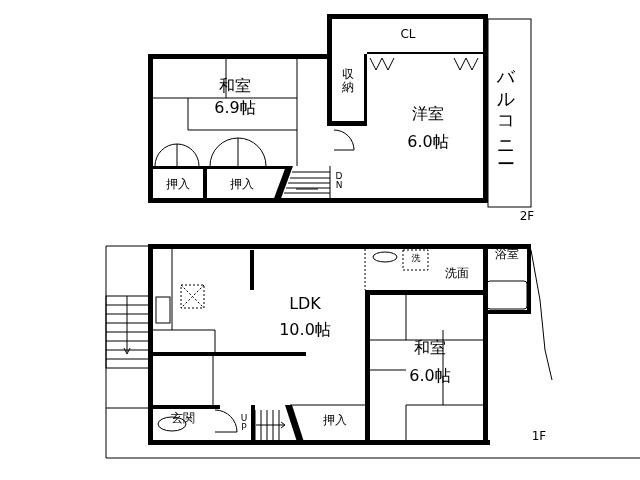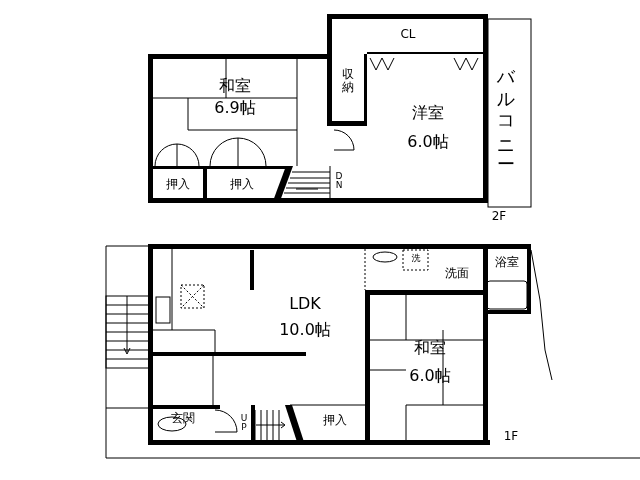--- a/index.html
+++ b/index.html
@@ -1,21 +1,21 @@
 <!DOCTYPE html>
 <html><head>
 <meta charset="utf-8">
 <style>
   html,body{margin:0;padding:0;background:#ffffff;}
   body{width:640px;height:480px;position:relative;overflow:hidden;font-family:"DejaVu Sans",sans-serif;color:#000;}
   .abs{position:absolute;box-sizing:border-box;}
   .lbl{position:absolute;text-align:center;line-height:1.05;white-space:pre;}
   .big{font-size:16px;}
   .mid{font-size:12px;}
-  .sm{font-size:12px;}
+  .sm{font-size:12px;margin-left:28px;}
   .tiny{font-size:9px;}
   .vert{writing-mode:vertical-rl;font-size:18px;letter-spacing:4px;}
   svg{position:absolute;left:0;top:0;}
 </style>
 </head>
 <body>
 
 <div>
   <svg width="640" height="480">
 
@@ -63,21 +63,21 @@
       <path d="M199 166 A22 22 0 0 0 177 144"></path>
       <path d="M210 166 A28 28 0 0 1 238 138 L238 166"></path>
       <path d="M266 166 A28 28 0 0 0 238 138"></path>
       <path d="M334 130 A20 20 0 0 1 354 150 L334 150"></path>
     </g>
   </svg>
 
   <div class="lbl big" style="left:190px;top:78px;width:90px;">和室</div>
   <div class="lbl big" style="left:190px;top:100px;width:90px;">6.9帖</div>
 
-  <div class="lbl big" style="left:378px;top:106px;width:100px;font-family:Liberation Mono, monospace;">洋室</div>
+  <div class="lbl big" style="left:378px;top:106px;width:100px;">洋室</div>
   <div class="lbl big" style="left:378px;top:134px;width:100px;">6.0帖</div>
 
   <div class="lbl mid" style="left:378px;top:28px;width:60px;">CL</div>
   <div class="lbl mid" style="left:334px;top:68px;width:28px;">収
 納</div>
   <div class="lbl mid" style="left:155px;top:178px;width:46px;">押入</div>
   <div class="lbl mid" style="left:212px;top:178px;width:60px;">押入</div>
   <div class="abs vert" style="left:494px;top:56px;height:140px;">バルコニー</div>
   <div class="lbl tiny" style="left:333px;top:172px;width:12px;">D
 N</div>
@@ -156,19 +156,19 @@
       <polyline points="531,250 540,300 545,350 552,380"></polyline>
     </g>
   </svg>
 
   <div class="lbl big" style="left:255px;top:296px;width:100px;">LDK</div>
   <div class="lbl big" style="left:255px;top:322px;width:100px;">10.0帖</div>
   <div class="lbl big" style="left:385px;top:340px;width:90px;">和室</div>
   <div class="lbl big" style="left:385px;top:368px;width:90px;">6.0帖</div>
   <div class="lbl mid" style="left:434px;top:267px;width:46px;">洗面</div>
   <div class="lbl tiny" style="left:404px;top:254px;width:24px;">洗</div>
-  <div class="lbl mid" style="left:487px;top:256px;width:40px;">浴室</div>
+  <div class="lbl mid" style="left:487px;top:248px;width:40px;">浴室</div>
   <div class="lbl mid" style="left:158px;top:372px;width:50px;margin-top:40px;">玄関</div>
   <div class="lbl mid" style="left:310px;top:414px;width:50px;">押入</div>
   <div class="lbl tiny" style="left:238px;top:414px;width:12px;">U
 P</div>
   <div class="lbl sm" style="left:488px;top:430px;width:30px;padding-left:8px;">1F</div>
 </div>
 
 </body></html>

